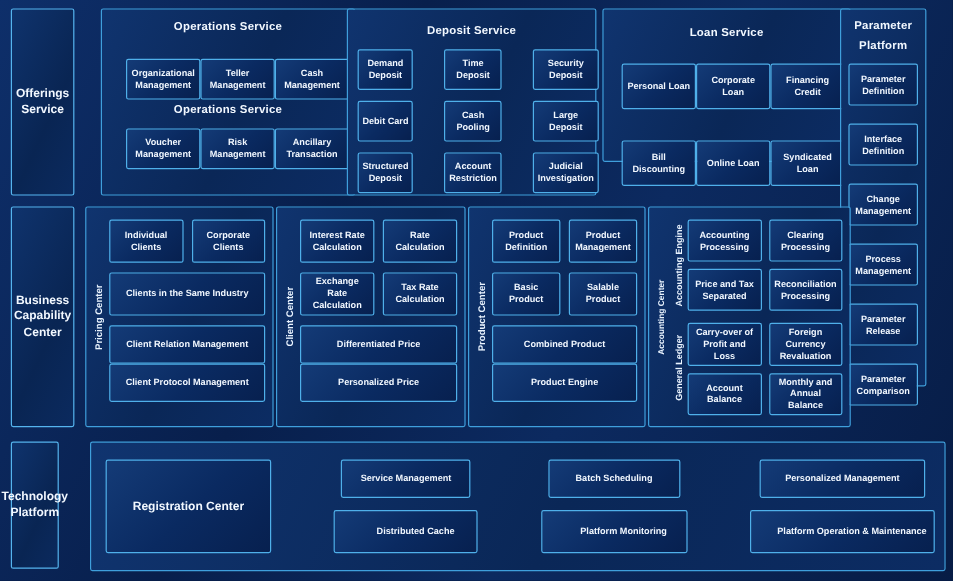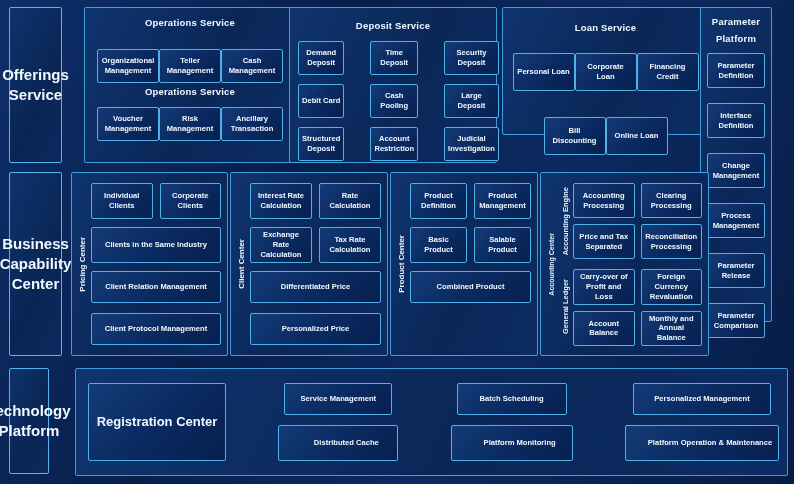--- a/index.html
+++ b/index.html
@@ -10,54 +10,54 @@
   }
   .panel{
     position:absolute;border:1px solid #3f9fdc;border-radius:2px;
     background:linear-gradient(115deg,#10346f 0%,#0a2757 55%,#0c2c63 100%);
     box-sizing:border-box;
   }
   .side-label{
     position:absolute;border:1px solid #55b4ee;border-radius:2px;
     background:linear-gradient(115deg,#0f336d 0%,#092553 60%,#0b2a5e 100%);
     display:flex;align-items:center;justify-content:center;text-align:center;
-    font-size:15px;font-weight:700;line-height:1.35;padding:0;box-sizing:border-box;
+    font-size:10px;font-weight:700;line-height:1.35;padding:0;box-sizing:border-box;
   }
   .ptitle{text-align:center;font-size:9.5px;font-weight:700;letter-spacing:.2px;}
   .box{
     border:1px solid #4fb0ea;border-radius:2px;box-sizing:border-box;
     background:linear-gradient(135deg,#143b77 0%,#0a2a61 52%,#07204f 100%);
     display:flex;align-items:center;justify-content:center;text-align:center;
     font-size:7.6px;font-weight:700;line-height:1.3;padding:2px 3px;color:#f2f8ff;
   }
-  .ops-row,.loan-row{display:flex;justify-content:center;padding:0 4px;}
+  .ops-row,.loan-row{display:flex;justify-content:flex-end;padding:0 4px;}
   .ops-row .box,.loan-row .box{width:62px;height:34px;}
   .loan-row .box{height:38px;}
   .dep-grid{display:grid;grid-template-columns:repeat(3,1fr);gap:9px 26px;margin:10px 8px 0 8px;}
   .dep-grid .box{height:34px;}
   .param-col{display:flex;flex-direction:column;align-items:center;}
   .param-col .box{width:58px;height:35px;margin-top:15px;flex:none;}
   .vlabel{
     writing-mode:vertical-rl;transform:rotate(180deg);
     font-size:8px;font-weight:700;color:#eaf4ff;text-align:center;
     display:flex;align-items:center;justify-content:center;line-height:1;
   }
   .mid-panel{display:flex;padding:10px 6px 10px 3px;}
   .mid-vl{width:16px;flex:none;display:flex;align-items:center;justify-content:center;}
   .mid-content{flex:1;display:flex;flex-direction:column;min-width:0;}
   .pair-row{display:flex;gap:7px;height:36px;margin-bottom:8px;}
   .pair-row .box{flex:1;}
   .wide-box{height:32px;}
-  .wide-box.first{margin-bottom:10px;}
+  .wide-box.first{}
   .acct-content{flex:1;display:flex;flex-direction:column;gap:10px;min-width:0;}
   .acct-group{display:flex;flex:1;min-height:0;}
   .acct-vl{width:15px;flex:none;display:flex;align-items:center;justify-content:center;}
   .acct-grid{flex:1;display:grid;grid-template-columns:1fr 1fr;grid-template-rows:1fr 1fr;gap:6px;}
   .tech-panel{display:flex;justify-content:space-between;align-items:stretch;padding:14px 8px 14px 12px;}
-  .reg-box{width:138px;flex:none;font-size:13px;}
+  .reg-box{width:138px;flex:none;font-size:10px;}
   .tech-col{display:flex;flex-direction:column;justify-content:space-between;}
   .tech-col .t{height:32px;width:90%;align-self:center;}
   .tech-col .b{height:36px;width:100%;padding-left:19px;}
   .c1{width:120px;} .c2{width:134px;} .c3{width:122px;} .c4{width:154px;}
 </style>
 </head>
 <body>
 
 <div id="stage">
 
@@ -96,20 +96,21 @@
   <div class="panel" style="left:502px;top:7px;width:207px;height:128px;">
     <div class="ptitle" style="margin-top:14px;">Loan Service</div>
     <div class="loan-row" style="margin-top:20px;">
       <div class="box">Personal Loan</div>
       <div class="box">Corporate Loan</div>
       <div class="box">Financing Credit</div>
     </div>
     <div class="loan-row" style="margin-top:26px;">
       <div class="box">Bill Discounting</div>
       <div class="box">Online Loan</div>
+      <div class="box">Syndicated Loan</div>
     </div>
   </div>
 
   <div class="panel param-col" style="left:700px;top:7px;width:72px;height:315px;">
     <div class="ptitle" style="margin-top:8px;">Parameter</div>
     <div class="ptitle" style="margin-top:6px;">Platform</div>
     <div class="box" style="margin-top:9px;">Parameter Definition</div>
     <div class="box">Interface Definition</div>
     <div class="box">Change Management</div>
     <div class="box">Process Management</div>
@@ -161,20 +162,21 @@
     <div class="mid-content">
       <div class="pair-row">
         <div class="box">Product Definition</div>
         <div class="box">Product Management</div>
       </div>
       <div class="pair-row">
         <div class="box">Basic Product</div>
         <div class="box">Salable Product</div>
       </div>
       <div class="box wide-box first">Combined Product</div>
+      <div class="box wide-box">Product Engine</div>
     </div>
   </div>
 
   <div class="panel mid-panel" style="left:540px;top:172px;width:169px;height:184px;">
     <div class="mid-vl" style="width:14px;">
         <span class="vlabel" style="font-size:7px;">Accounting Center</span>
       </div>
     <div class="acct-content">
       <div class="acct-group">
         <div class="acct-vl">

